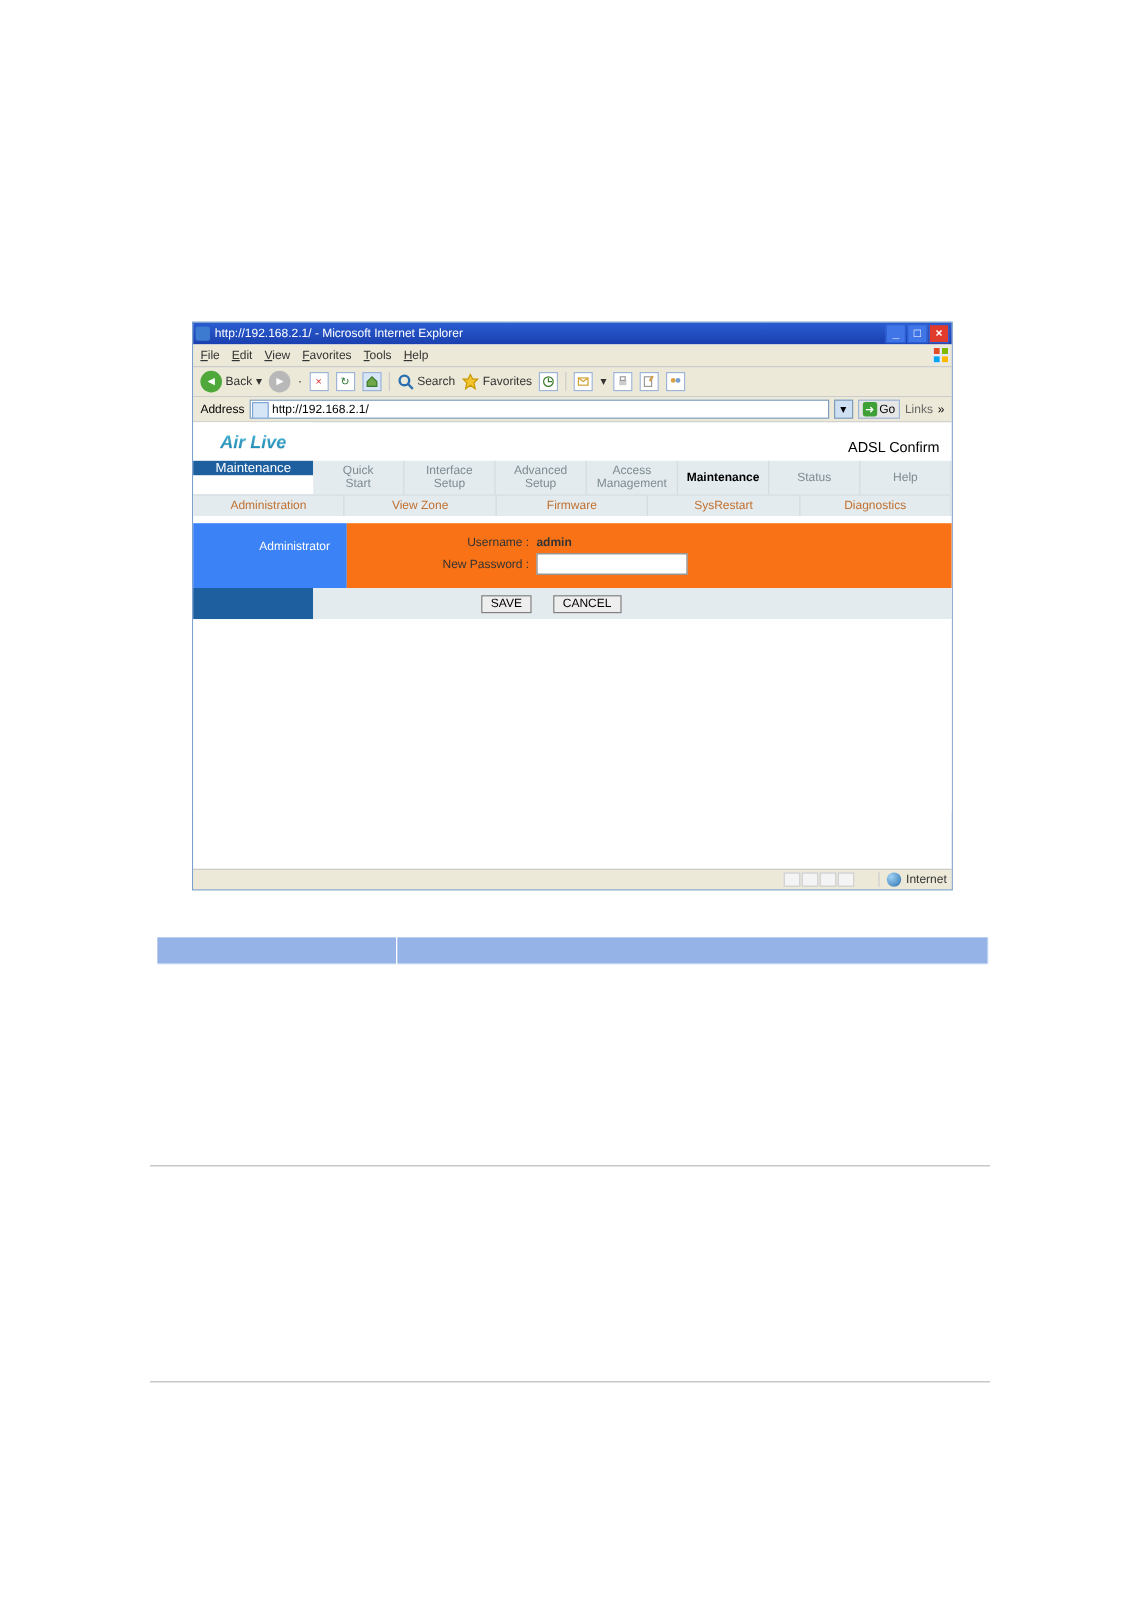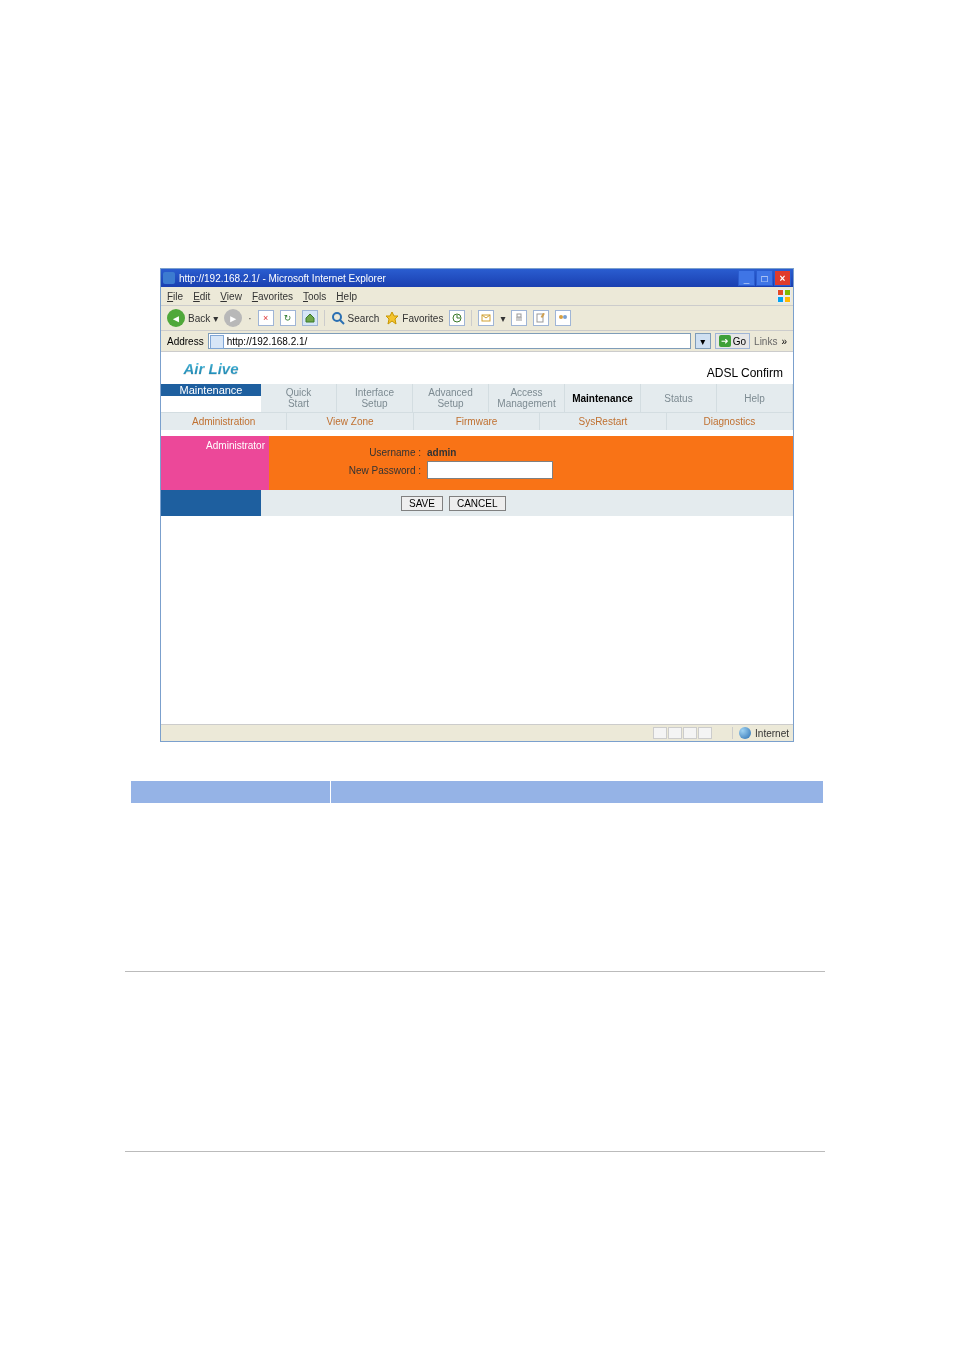--- a/index.html
+++ b/index.html
@@ -37,28 +37,28 @@
   .navrow{display:flex;align-items:flex-start;}
   .navside{width:100px;background:#1e5f9f;color:#fff;display:flex;align-items:center;justify-content:center;font-size:11px;}
   .tabs{flex:1;display:flex;background:#e4ebee;}
   .tab{flex:1;border-right:1px solid #d3dde1;color:#7d8b92;font-size:10px;display:flex;align-items:center;justify-content:center;text-align:center;padding:3px 0;line-height:11px;}
   .tab.active{color:#000;font-weight:bold;}
   .subrow{display:flex;flex-direction:column;}
   .subside{width:100px;background:#e4ebee;}
   .subtabs{flex:1;display:flex;background:#e4ebee;border-top:1px solid #d3dde1;}
   .subtab{color:#c07030;font-size:10px;padding:3px 0;display:flex;align-items:center;justify-content:center;flex:1;border-right:1px solid #d3dde1;}
   .mainrow{display:flex;margin-top:6px;}
-  .panelside{width:100px;background:#ec4899;color:#fff;font-size:10px;display:flex;align-items:flex-start;justify-content:flex-end;padding:4px;}
+  .panelside{width:100px;background:#3b82f6;color:#fff;font-size:10px;display:flex;align-items:flex-start;justify-content:flex-end;padding:14px;}
   .panelbody{flex:1;background:#f97316;padding:8px 32px;}
   .formrow{display:flex;align-items:center;margin:3px 0;font-size:10px;color:#333;}
   .formrow .lbl{width:120px;text-align:right;padding-right:6px;}
   .formrow input{border:1px solid #808080;height:14px;width:120px;font-size:10px;}
   .btnrow{display:flex;}
   .btnside{width:100px;background:#1e5f9f;height:26px;}
-  .btnbody{flex:1;background:#e4ebee;display:flex;align-items:center;justify-content:flex-start;gap:6px;padding-left:140px;height:26px;}
+  .btnbody{flex:1;background:#e4ebee;display:flex;align-items:center;justify-content:flex-start;gap:18px;padding-left:140px;height:26px;}
   .wbtn{background:#eee;border:1px solid #808080;font-size:10px;padding:1px 7px;}
   .spacer{height:160px;background:#fff;}
   .statusbar{height:16px;background:#ece9d8;border-top:1px solid #ccc;display:flex;justify-content:space-between;align-items:center;font-size:10px;padding:0 4px;color:#333;}
   .status-right{display:flex;align-items:center;gap:4px;border-left:1px solid #ccc;padding-left:6px;margin-left:14px;}
   .status-segments{display:flex;gap:1px;margin-right:6px;}
   .status-segments span{width:12px;height:10px;border:1px solid #ccc;background:#f4f4f4;}
   .globe{width:12px;height:12px;border-radius:50%;background:radial-gradient(circle at 30% 30%,#9fd2f2,#2a6fb2);display:inline-block;}
   
   .doc-table{position:absolute; left:130px; top:780px; width:694px; border-collapse:collapse;}
   .doc-table th{background:#95b3e6;border:1px solid #fff;height:20px;}

